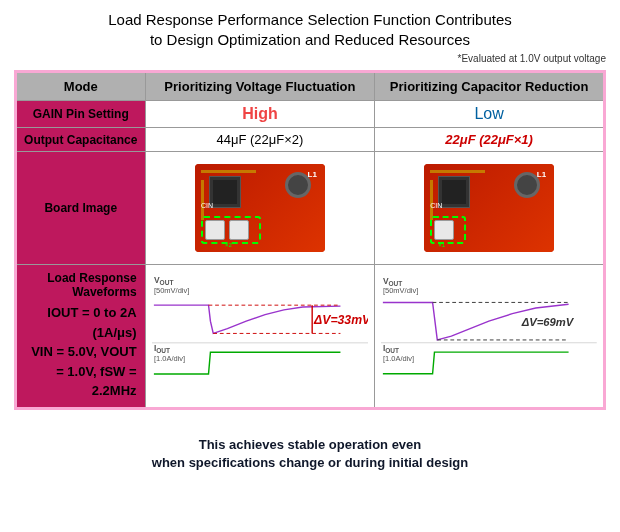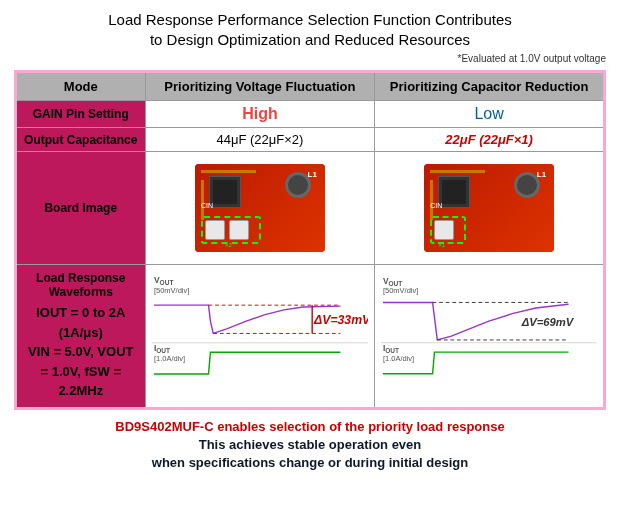--- a/index.html
+++ b/index.html
@@ -107,21 +107,21 @@
       position: relative;
       width: 100%;
       height: 110px;
     }
     .waveform-svg {
       width: 100%;
       height: 100%;
     }
     .label-cell {
       font-size: 11px;
-      text-align: center;
+      text-align: right;
       padding: 6px 8px;
       vertical-align: top;
     }
     .label-cell .row-label {
       font-weight: bold;
       font-size: 12px;
       display: block;
       margin-bottom: 4px;
     }
     .label-cell .sub-label {
@@ -282,20 +282,20 @@
               <polyline points="2,108 55,108 57,85 200,85" fill="none" stroke="#00aa00" stroke-width="1.5"></polyline>
             </svg>
           </div>
         </td>
       </tr>
     </tbody>
   </table>
 
   <div class="footer-text">
     <div class="footer-line1">
-      <span>BD9S402MUF-C enables selection of the priority load response</span><br>
+      <br>
     </div>
     <div class="footer-line2">
       <span>This achieves stable operation even</span><br>
       <span>when specifications change or during initial design</span>
     </div>
   </div>
 </div>
 
 </body></html>

